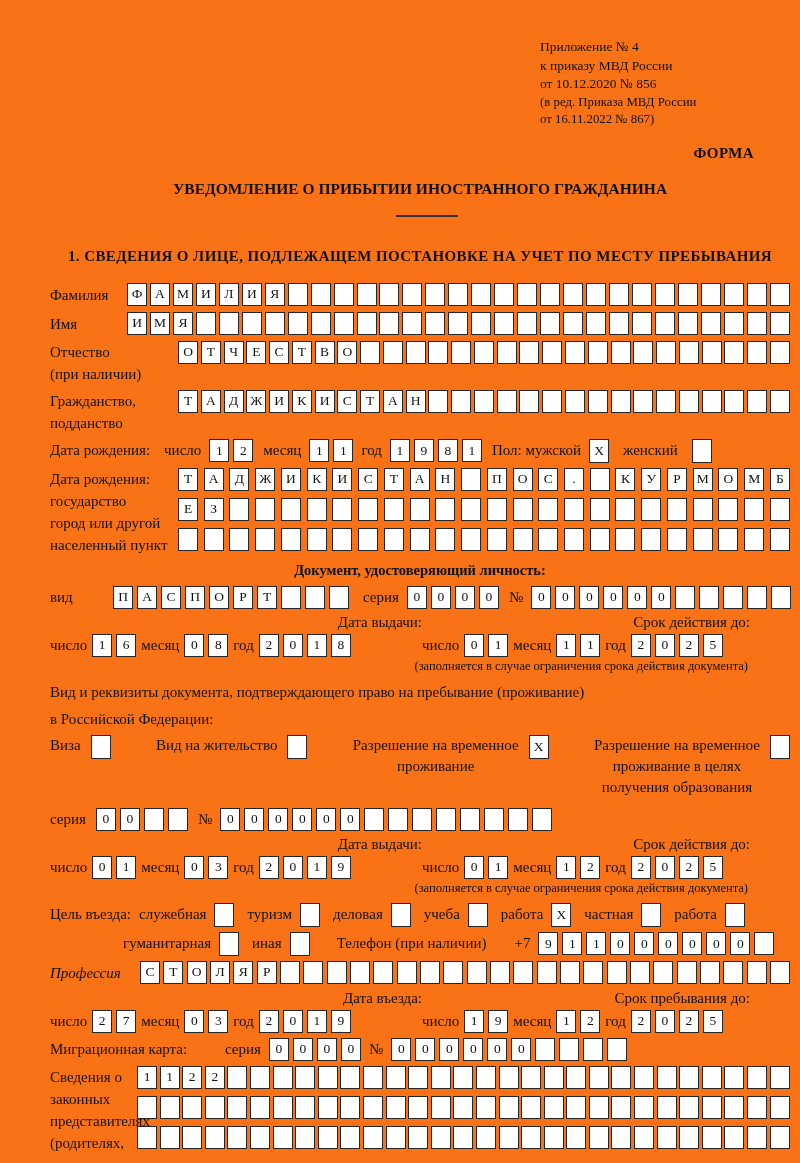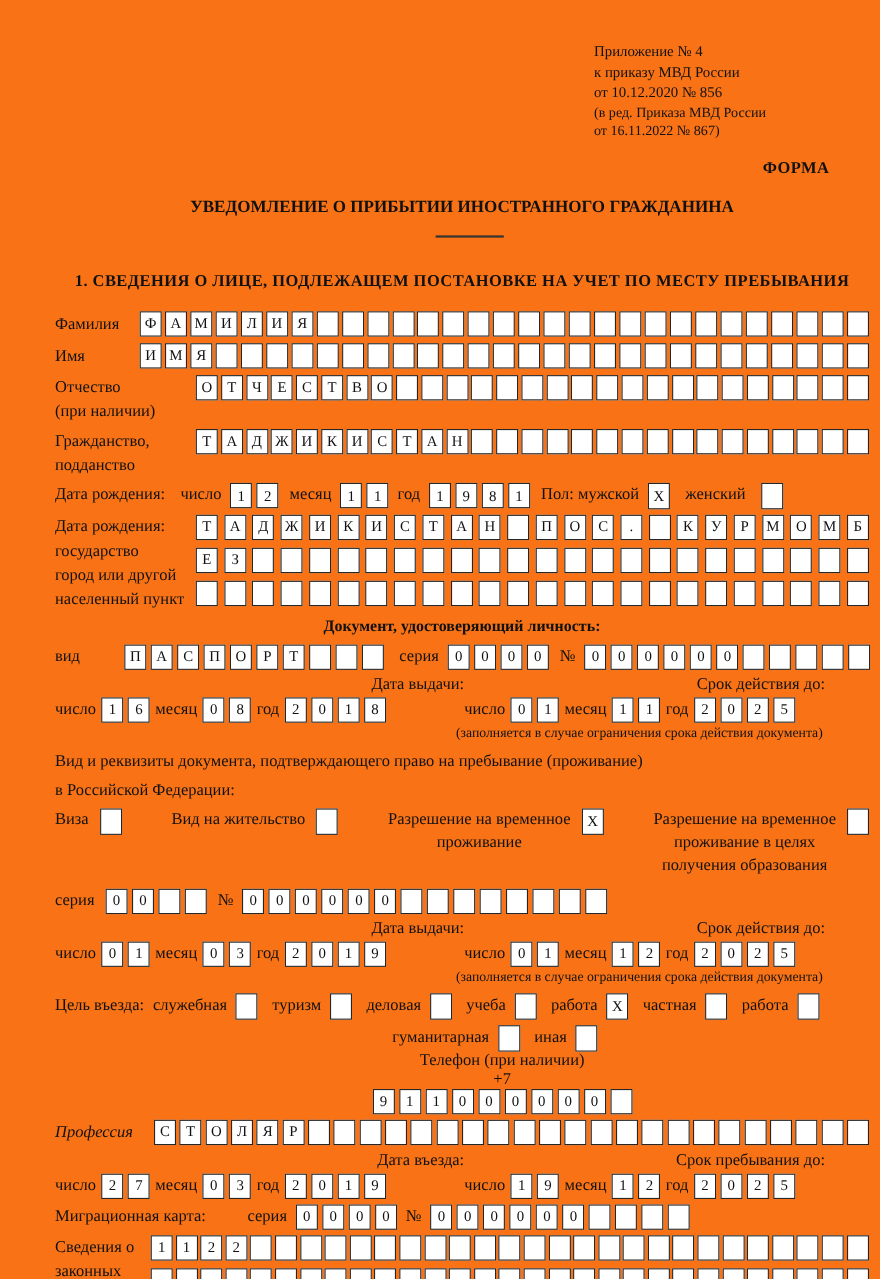--- a/index.html
+++ b/index.html
@@ -577,21 +577,21 @@
         <span class="opt">
           <span class="opt-label">частная</span>
           <span class="cell checkbox"></span>
         </span>
         <span class="opt">
           <span class="opt-label">работа</span>
           <span class="cell checkbox"></span>
         </span>
       </span>
   </div>
-  <div class="inlinerow" style="margin-left:73px;flex-direction:column;">
+  <div class="inlinerow" style="margin-left:73px;">
     <span class="opts">
         <span class="opt">
           <span class="opt-label">гуманитарная</span>
           <span class="cell checkbox"></span>
         </span>
         <span class="opt">
           <span class="opt-label">иная</span>
           <span class="cell checkbox"></span>
         </span>
       </span>

